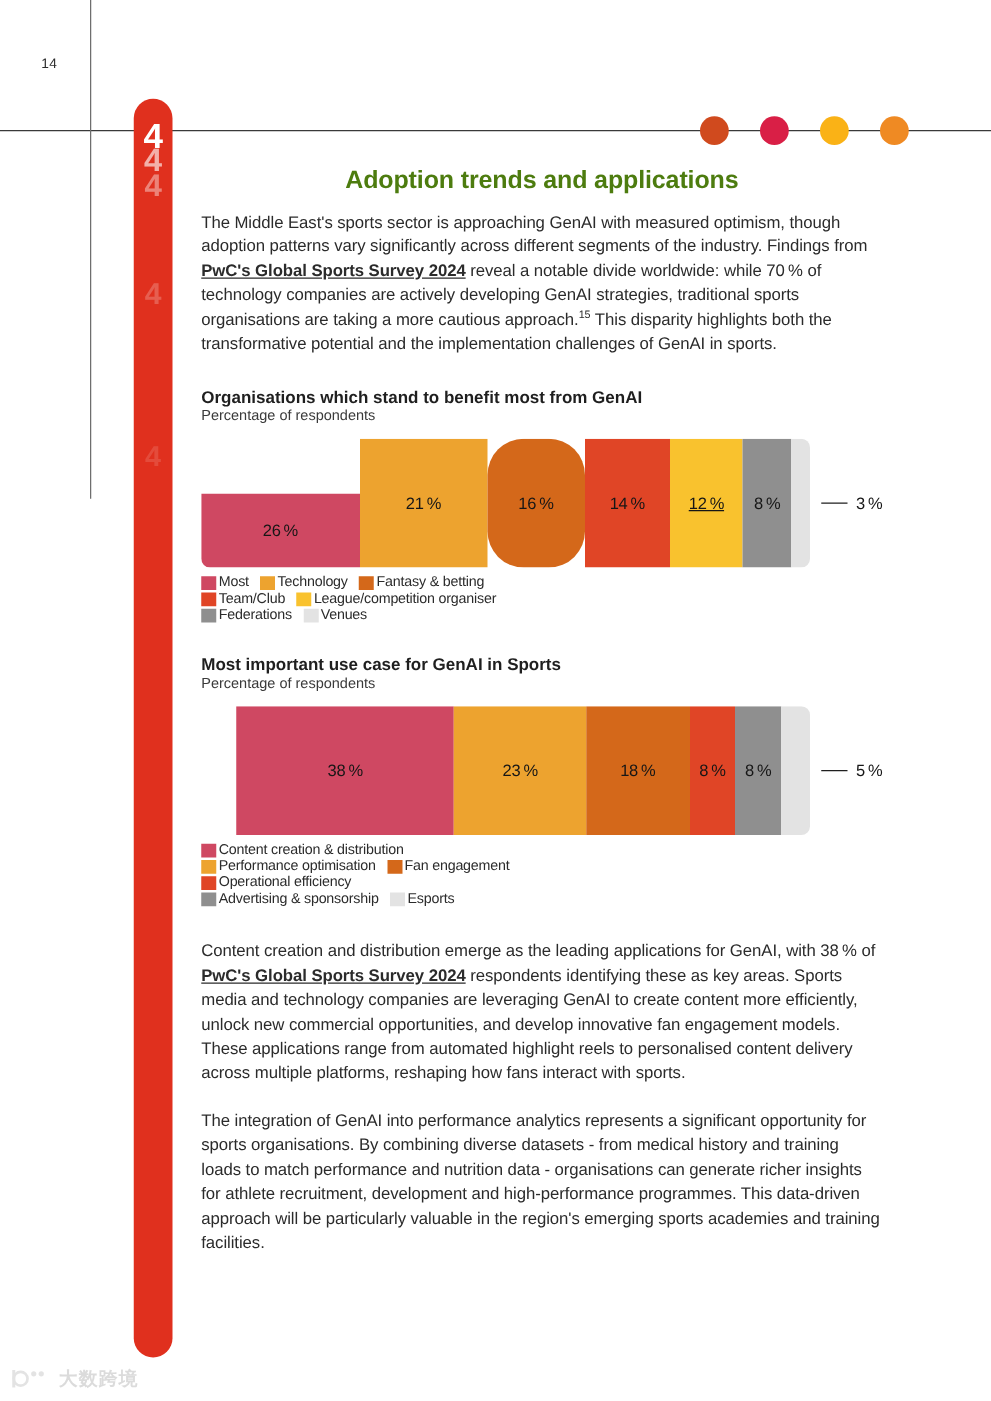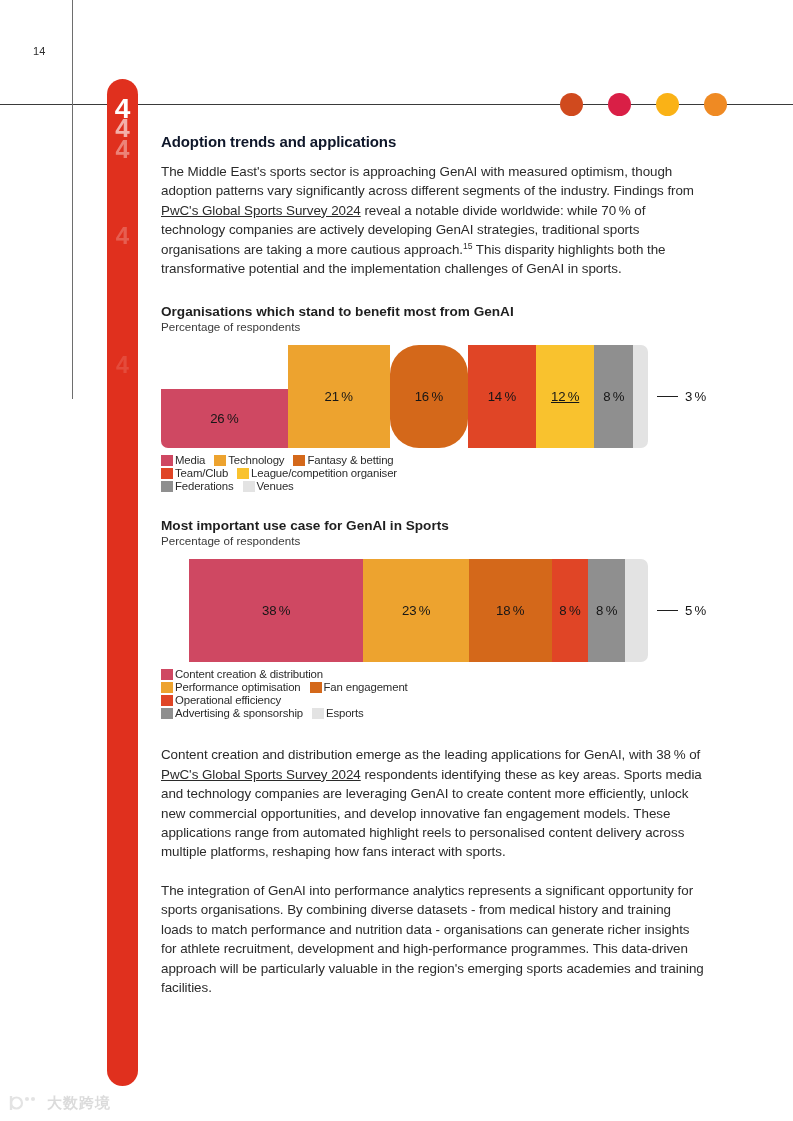--- a/index.html
+++ b/index.html
@@ -96,34 +96,35 @@
   
   .content {
     position: absolute;
     left: 161px;
     top: 133px;
     width: 545px;
   }
 
   h1.section-title {
     margin: 0 0 12px 0;
-    font-size: 15px;
+    font-size: 20px;
     font-weight: bold;
-    color: #0f172a;
+    color: #4d7c0f;
     letter-spacing: -.1px;
+    text-align: center;
   }
 
   p.body-text {
     margin: 0;
     font-size: 13.4px;
     line-height: 19.4px;
     color: #2b2b2b;
     letter-spacing: -.05px;
   }
-  .u { text-decoration: underline; }
+  .u { text-decoration: underline; font-weight: bold; }
   sup {
     font-size: 8.6px;
     vertical-align: super;
     line-height: 0;
   }
 
   
   .chart-block { margin-top: 26px; }
   .chart-title {
     margin: 0 0 1px 0;
@@ -271,21 +272,21 @@
           </div>
         <div class="callout">
           <span class="leader"></span>
           <span>3 %</span>
         </div>
       </div>
       <div class="legend" id="legend-0">
           <div class="legend-line">
             <div class="legend-item">
               <span class="legend-swatch" style="background: rgb(207, 72, 98);"></span>
-              <span class="legend-label">Media</span>
+              <span class="legend-label">Most</span>
             </div>
             <div class="legend-item">
               <span class="legend-swatch" style="background: rgb(237, 163, 47);"></span>
               <span class="legend-label">Technology</span>
             </div>
             <div class="legend-item">
               <span class="legend-swatch" style="background: rgb(212, 104, 26);"></span>
               <span class="legend-label">Fantasy &amp; betting</span>
             </div>
           </div>

